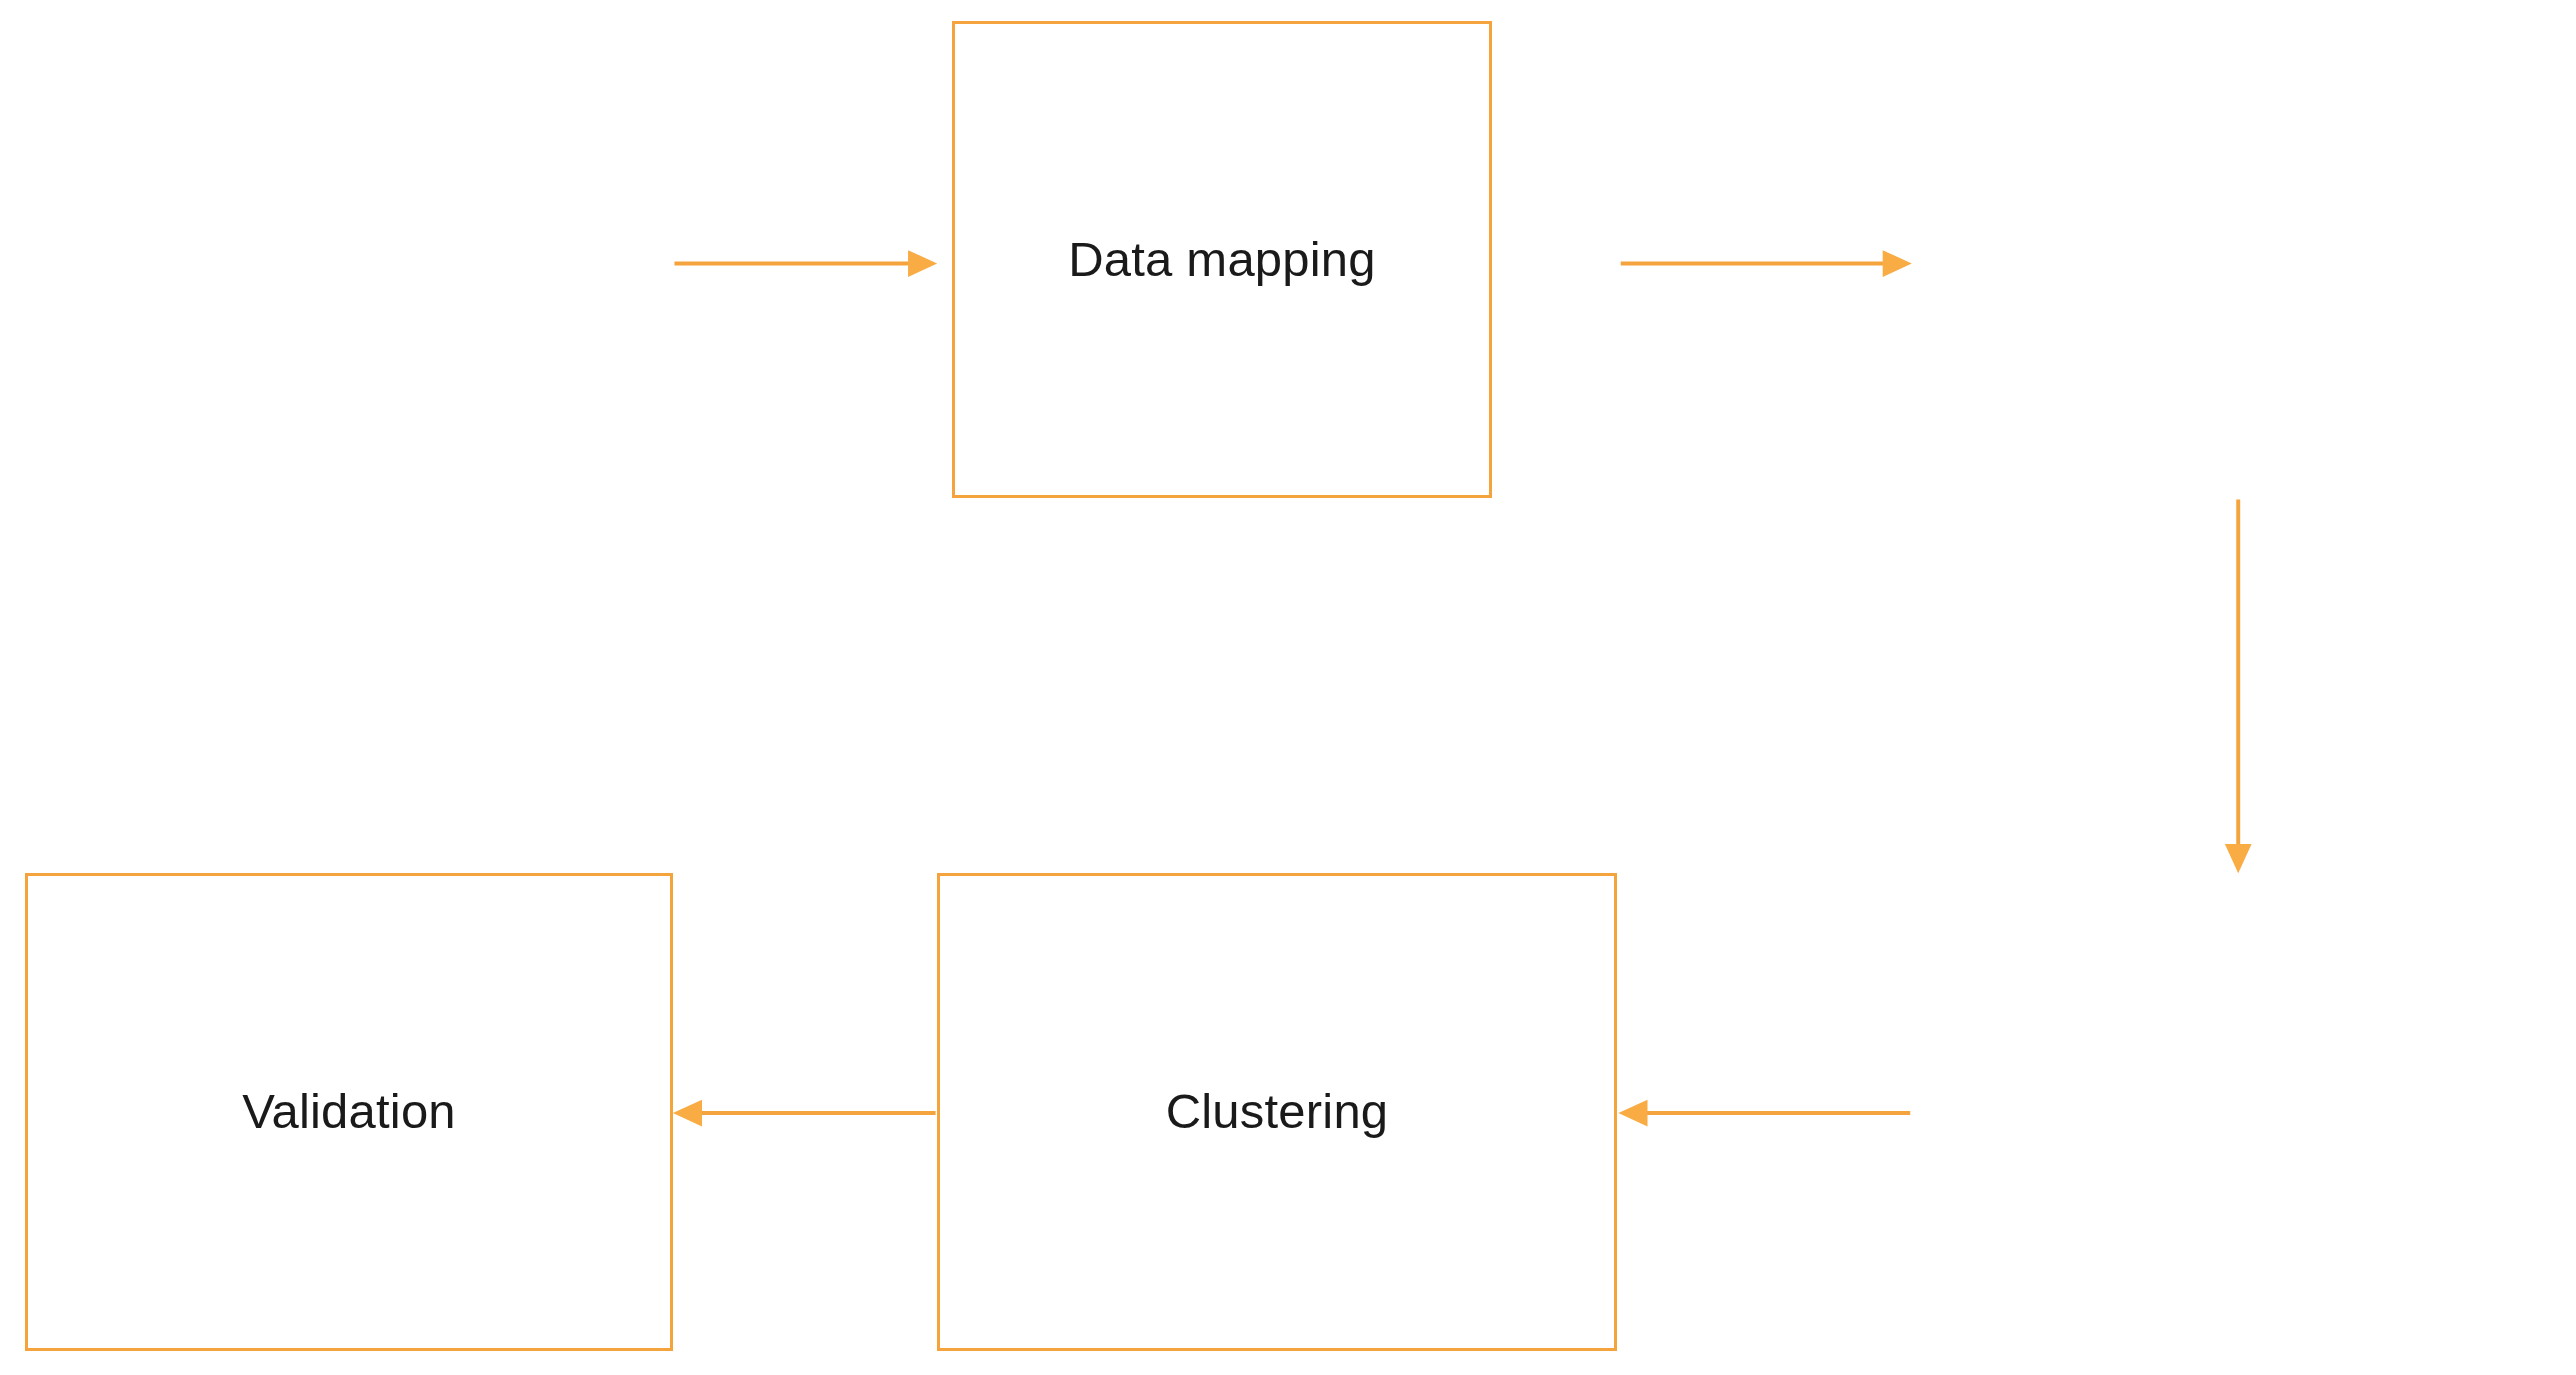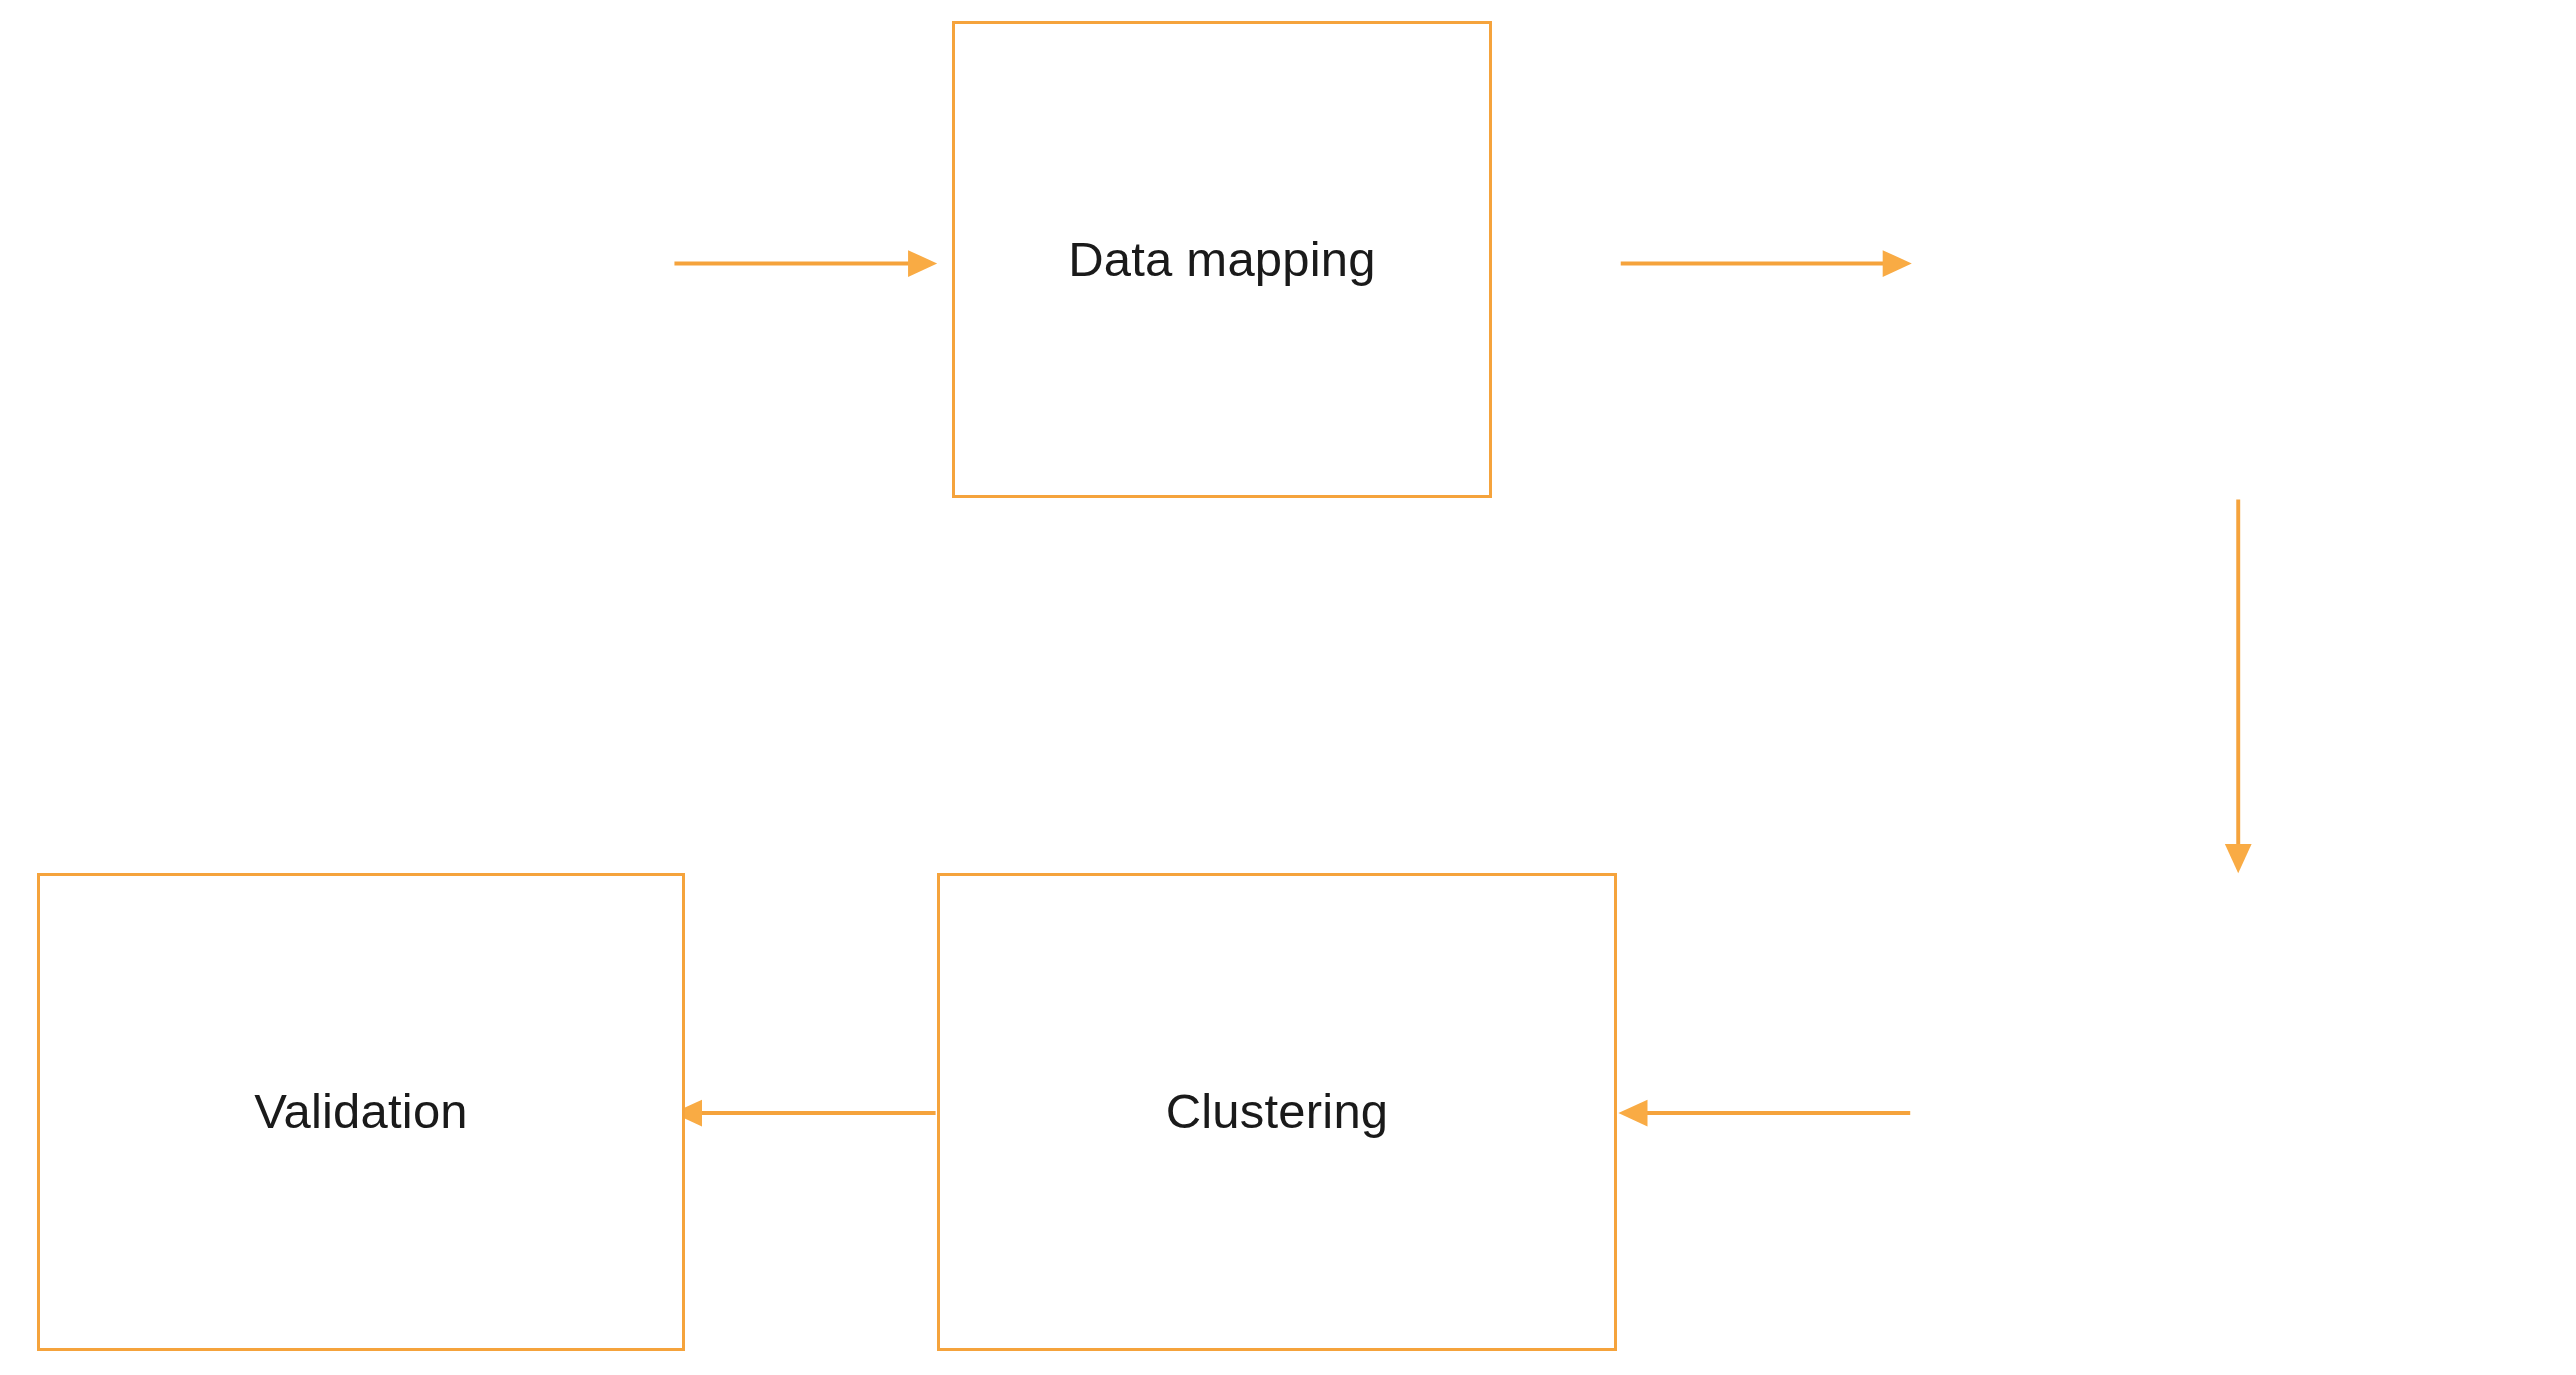--- a/index.html
+++ b/index.html
@@ -32,21 +32,21 @@
     line-height: 1.22;
     letter-spacing: 0.2px;
     font-weight: 400;
     white-space: pre-line;
   }
   
   #node-raw-data      { left: 24.4px;   top: 21px;   width: 648px; height: 477px; }
   #node-data-mapping  { left: 937px; top: 21px;   width: 540px; height: 477px; margin-left: 15px; }
   #node-data-encoding { left: 1912px; top: 21px;   width: 648px; height: 477px; }
   
-  #node-validation    { left: 37px;   top: 873px; width: 648px; height: 478px; }
+  #node-validation    { left: 25px;   top: 873px; width: 648px; height: 478px; }
   #node-clustering    { left: 937px; top: 873px; width: 680px; height: 478px; }
   #node-data-curation { left: 1912px; top: 873px; width: 648px; height: 478px; }
 
   .edge-svg {
     position: absolute;
     left: 0;
     top: 0;
     width: 2576px;
     height: 1375px;
     pointer-events: none;

